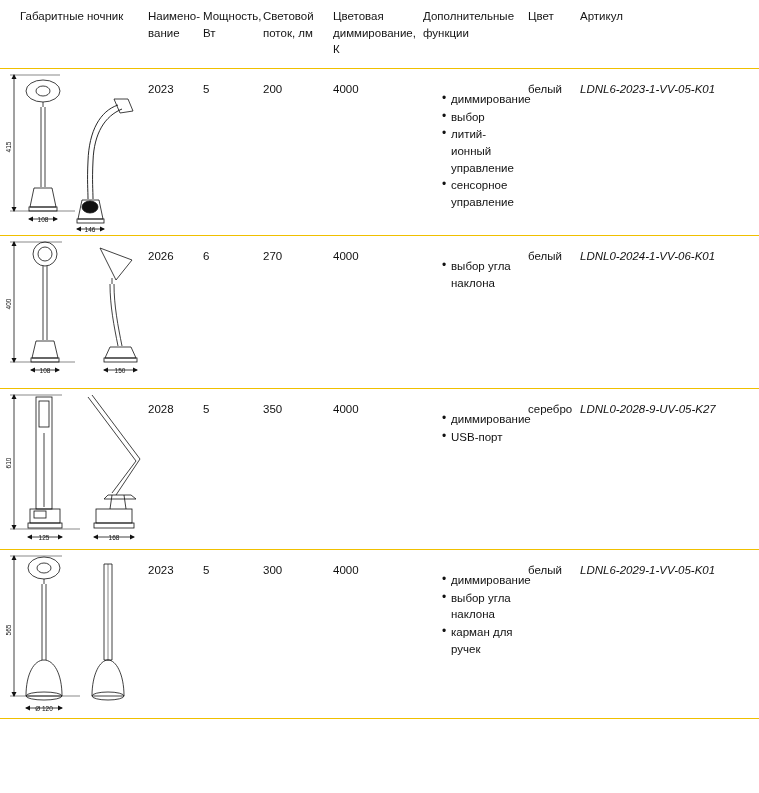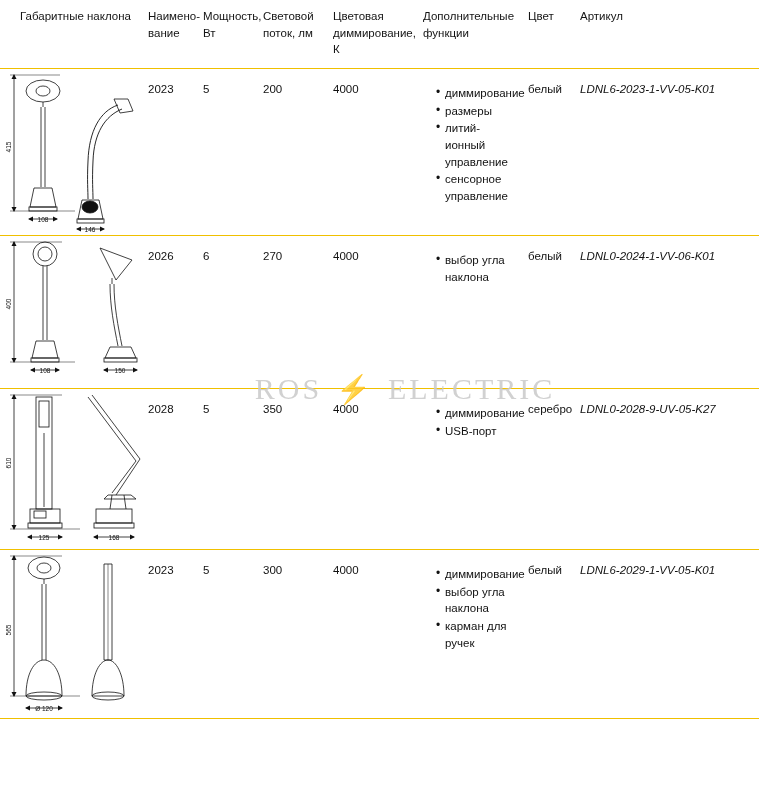--- a/index.html
+++ b/index.html
@@ -39,21 +39,21 @@
   thead tr { border-bottom:1.6px solid #f0c000; }
 
   tbody tr { border-bottom:1.6px solid #f0c000; }
   tbody td {
     vertical-align:top;
     padding:12px 4px 2px 0;
     line-height:1.5;
     font-size:11.5px;
   }
   td.dimcell { padding:0; position:relative; }
-  ul.feat { margin:4px; padding:0 0 0 10px; list-style:none; }
+  ul.feat { margin:10px; padding:0 0 0 10px; list-style:none; }
   ul.feat li { position:relative; padding-left:8px; margin:0 0 1px 0; line-height:1.45; }
   ul.feat li:before {
     content:"•";
     position:absolute; left:-1px; top:-1px;
     font-size:12px;
   }
   .artcell { white-space:nowrap;font-style:italic; }
 
   
   .dimwrap { position:relative; }
@@ -73,41 +73,36 @@
     font-family:"Liberation Serif", serif;
     opacity:.85;
   }
   .watermark .bolt { color:#e6a31e; margin:0 14px; font-size:28px; }
 </style>
 </head>
 <body>
 
 <div class="sheet">
 
-  <div class="watermark">
-    <span>ROS</span>
-    <span class="bolt">⚡</span>
-    <span>ELECTRIC</span>
-  </div>
 
   <table class="spec">
     <colgroup>
       <col class="c-dim">
         <col class="c-name">
         <col class="c-pow">
         <col class="c-flux">
       <col class="c-temp">
         <col class="c-func">
         <col class="c-col">
         <col class="c-art">
     </colgroup>
     <thead>
       <tr>
         <th class="first">
-          <span>Габаритные наклона</span>
+          <span>Габаритные ночник</span>
         </th>
         <th>
           <span>Наимено-</span><br>
           <span>вание</span>
         </th>
         <th>
           <span>Мощность,</span><br>
           <span>Вт</span>
         </th>
         <th>
@@ -173,21 +168,21 @@
             </svg>
           </div>
         </td>
         <td>2023</td>
         <td>5</td>
         <td>200</td>
         <td>4000</td>
         <td>
           <ul class="feat">
             <li>диммирование</li>
-            <li>размеры</li>
+            <li>выбор</li>
             <li>литий-ионный управление</li>
             <li>сенсорное управление</li>
           </ul>
         </td>
         <td>белый</td>
         <td class="artcell">LDNL6-2023-1-VV-05-K01</td>
       </tr>
 
       <tr>
         <td class="dimcell">

